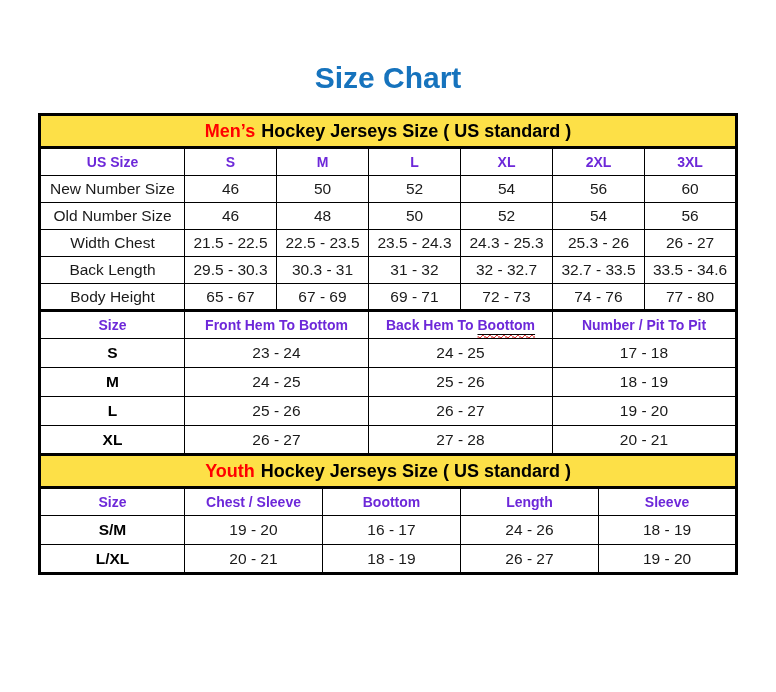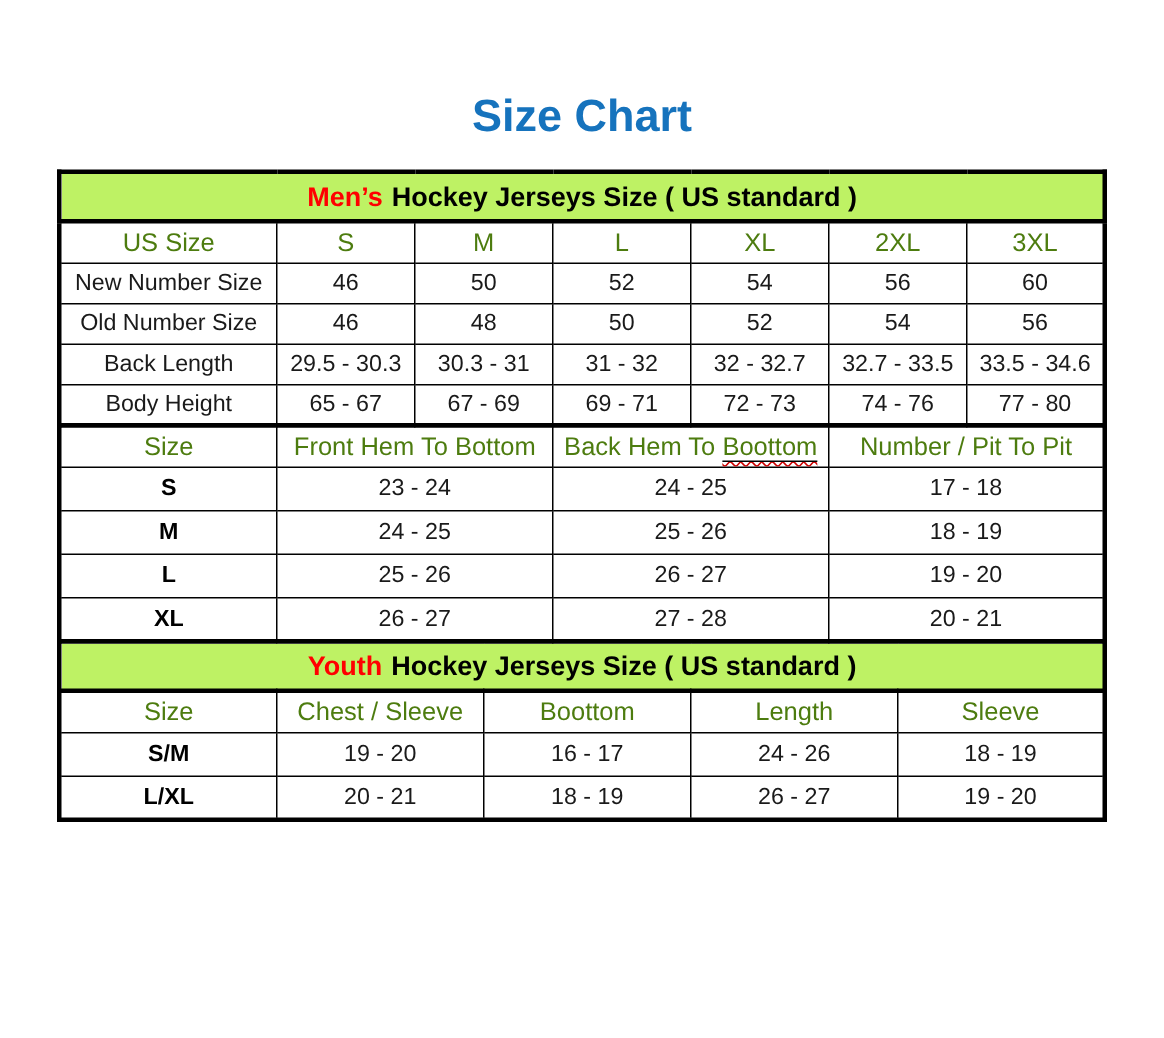--- a/index.html
+++ b/index.html
@@ -43,34 +43,34 @@
   table.size-table td, table.size-table th {
     border: 1px solid #000;
     text-align: center;
     vertical-align: middle;
     padding: 0 2px;
     color: #1a1a1a;
     overflow: hidden;
     white-space: nowrap;
   }
   tr.band-row td {
-    background: #bef264;
+    background: #fde047;
     border: 3px solid #000;
     height: 33px;
     font-size: 18px;
     font-weight: bold;
     color: #000;
   }
   .band-highlight { color: #ff0000; }
   .band-rest { color: #000; margin-left: 6px; }
   tr.header-row th {
     height: 28px;
-    font-size: 17px;
-    font-weight: normal;
-    color: #4d7c0f;
+    font-size: 14px;
+    font-weight: bold;
+    color: #6d28d9;
   }
   tr.data-row td {
     height: 27px;
     font-size: 15.5px;
     font-weight: normal;
   }
   table[data-table="womens"] tr.data-row td,
   table[data-table="youth"]  tr.data-row td { height: 29px; }
   
   table[data-table="womens"] tr.data-row td:first-child,
@@ -133,20 +133,29 @@
             <td>60</td>
           </tr>
           <tr class="data-row">
             <td>Old Number Size</td>
             <td>46</td>
             <td>48</td>
             <td>50</td>
             <td>52</td>
             <td>54</td>
             <td>56</td>
+          </tr>
+          <tr class="data-row">
+            <td>Width Chest</td>
+            <td>21.5 - 22.5</td>
+            <td>22.5 - 23.5</td>
+            <td>23.5 - 24.3</td>
+            <td>24.3 - 25.3</td>
+            <td>25.3 - 26</td>
+            <td>26 - 27</td>
           </tr>
           <tr class="data-row">
             <td>Back Length</td>
             <td>29.5 - 30.3</td>
             <td>30.3 - 31</td>
             <td>31 - 32</td>
             <td>32 - 32.7</td>
             <td>32.7 - 33.5</td>
             <td>33.5 - 34.6</td>
           </tr>

